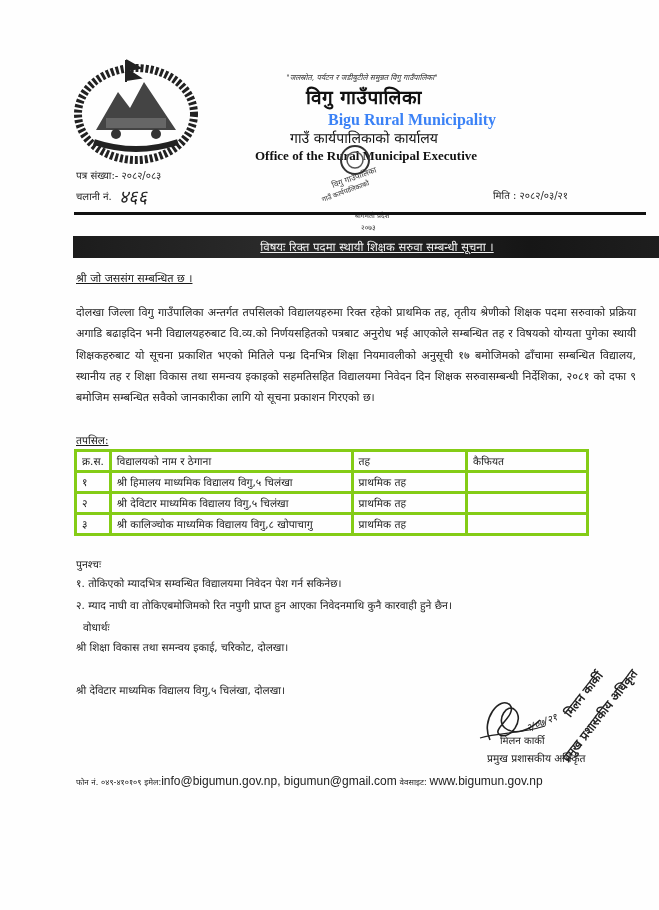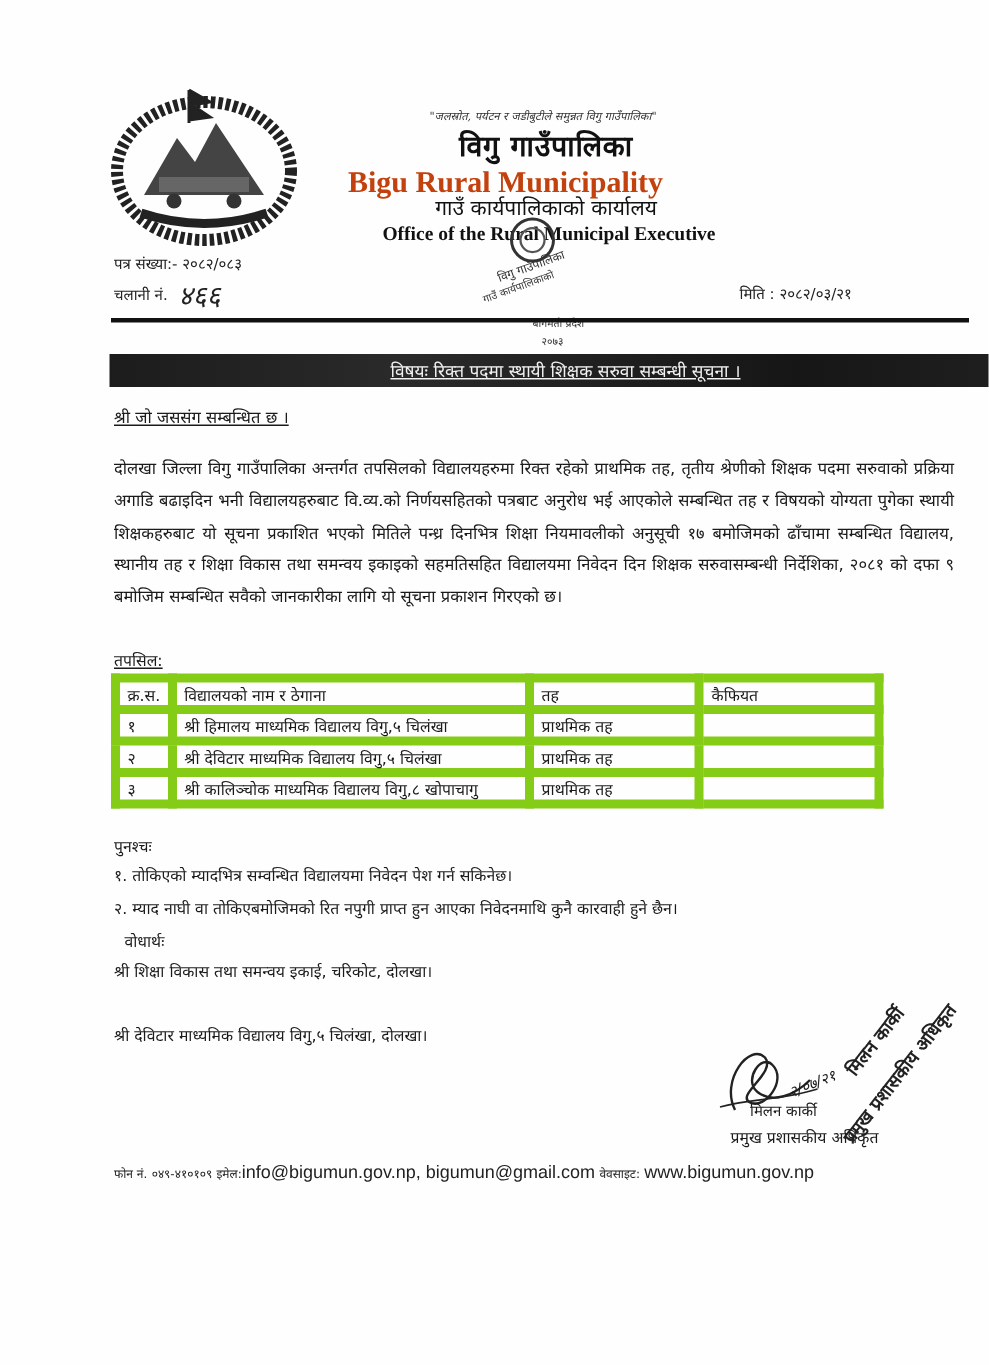--- a/index.html
+++ b/index.html
@@ -9,22 +9,22 @@
   .page { position: absolute; left: 0; top: 0; width: 659px; height: 910px; background: #fefefe; }
 
   
   .emblem { position: absolute; left: 66px; top: 52px; width: 140px; height: 112px; }
 
   
   .tagline { position: absolute; left: 232px; top: 72px; width: 260px; text-align: center;
              font-family: "DejaVu Serif", serif; font-style: italic; font-size: 7.5px; color: #333; }
   .title-np { position: absolute; left: 232px; top: 84px; width: 264px; text-align: center;
               font-size: 19px; font-weight: bold; color: #111; letter-spacing: 0.5px; }
-  .title-en { position: absolute; left: 232px; top: 111px; width: 264px; text-align: left;
-              font-family: "Liberation Serif", serif; font-weight: bold; font-size: 20px; color: #c2410c; }
+  .title-en { position: absolute; left: 232px; top: 111px; width: 264px; text-align: right;
+              font-family: "Liberation Serif", serif; font-weight: bold; font-size: 16px; color: #3b82f6; }
   .office-np { position: absolute; left: 232px; top: 128px; width: 264px; text-align: center;
                font-size: 14px; color: #111; }
   .office-en { position: absolute; left: 226px; top: 148px; width: 280px; text-align: center;
                font-family: "Liberation Serif", serif; font-weight: bold; font-size: 13px; color: #111; }
 
   
   .addr { position: absolute; left: 520px; top: 92px; width: 130px; text-align: center; color: #111; }
   .addr .np { font-size: 9.5px; line-height: 12px; }
   .addr .en { font-family: "Liberation Serif", serif; font-weight: bold; font-size: 10.5px; line-height: 12px; }
 
@@ -47,21 +47,21 @@
                       color: #f2f2f2; font-size: 11.5px; text-decoration: underline; }
 
   .salutation { position: absolute; left: 76px; top: 270px; font-size: 11px; text-decoration: underline; color: #1a1a1a; }
 
   .body-para { position: absolute; left: 76px; top: 302px; width: 560px; font-size: 11px; line-height: 21.3px;
                text-align: justify; text-align-last: left; color: #1a1a1a; }
 
   .tapasil { position: absolute; left: 76px; top: 433px; font-size: 10.5px; text-decoration: underline; }
 
   table.schools { position: absolute; left: 74px; top: 449px; width: 515px; border-collapse: collapse; font-size: 10.5px; }
-  table.schools td, table.schools th { border: 6px solid #84cc16; height: 21px; padding: 0 5px; text-align: left; font-weight: normal; vertical-align: middle; }
+  table.schools td, table.schools th { border: 3px solid #84cc16; height: 21px; padding: 0 5px; text-align: left; font-weight: normal; vertical-align: middle; }
   table.schools .c1 { width: 32px; }
   table.schools .c2 { width: 254px; margin-top: 37px; }
   table.schools .c3 { width: 119px; }
   table.schools .c4 { width: 126px; }
 
   .ps-title { position: absolute; left: 76px; top: 557px; font-size: 10.5px; }
   .ps-item { position: absolute; left: 76px; font-size: 10.5px; }
   .info-title { position: absolute; left: 83px; top: 620px; font-size: 10.5px; }
   .info-item { position: absolute; left: 76px; font-size: 10.5px; text-align: right; }
 

